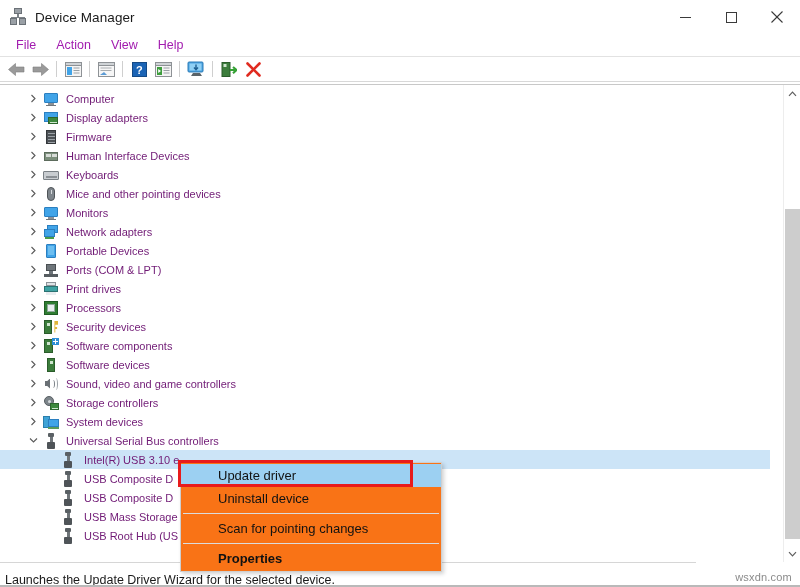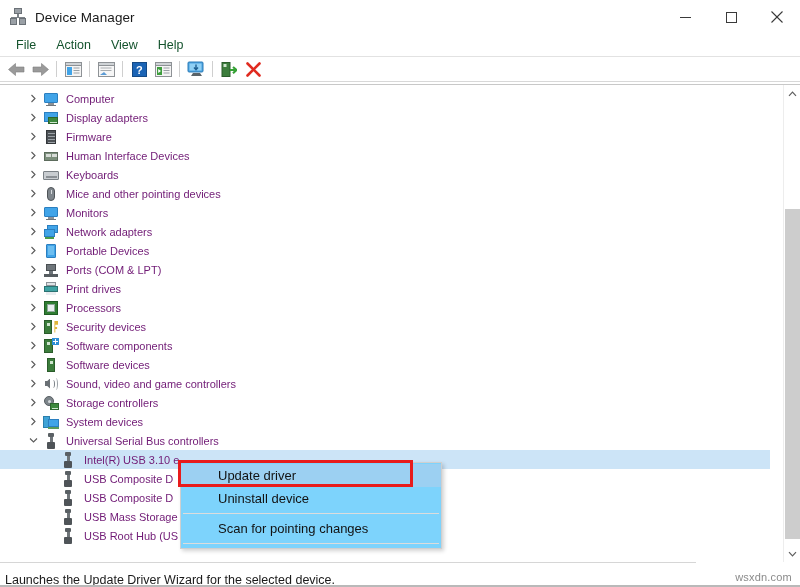--- a/index.html
+++ b/index.html
@@ -88,21 +88,21 @@
   
   #menubar {
     height: 22px;
     display: flex;
     align-items: center;
     padding-left: 6px;
     background: #ffffff;
   }
   .menu-item {
     font-size: 12.5px;
-    color: #14532d;
+    color: #a21caf;
     padding: 2px 10px;
     line-height: 16px;
   }
 
   
   #toolbar {
     height: 26px;
     background: #ffffff;
     border-top: 1px solid #e2e2e2;
     border-bottom: 1px solid #d8d8d8;
@@ -422,21 +422,21 @@
     position: absolute; left: 4px; top: 9px; width: 8px; height: 7px;
     background: #4f5458; border-radius: 1px;
   }
 
   
   #ctxmenu {
     position: absolute;
     left: 180px;
     top: 462px;
     width: 262px;
-    background: #7dd3fc;
+    background: #f97316;
     border: 1px solid #cfcfcf;
     box-shadow: 2px 2px 4px rgba(0,0,0,0.18);
     box-sizing: border-box;
     z-index: 20;
     padding: 1px 0;
   }
   .ctx-item {
     height: 23px;
     display: flex;
     align-items: center;
@@ -954,20 +954,21 @@
 
   </div>
 </div>
 
 <div id="ctxmenu">
   <div class="ctx-item highlight">Update driver</div>
   <div class="ctx-item">Uninstall device</div>
   <div class="ctx-sep"></div>
   <div class="ctx-item">Scan for pointing changes</div>
   <div class="ctx-sep"></div>
+  <div class="ctx-item bold">Properties</div>
 </div>
 <div id="ctx-highlight-box"></div>
 
 <div id="vscroll">
   <div class="sb-arrow" id="sb-up">
     <svg width="9" height="6" viewBox="0 0 9 6">
         <path d="M1 4.8 L4.5 1.2 L8 4.8" fill="none" stroke="#5f5f5f" stroke-width="1.2"></path>
       </svg>
   </div>
   <div id="sb-thumb"></div>

